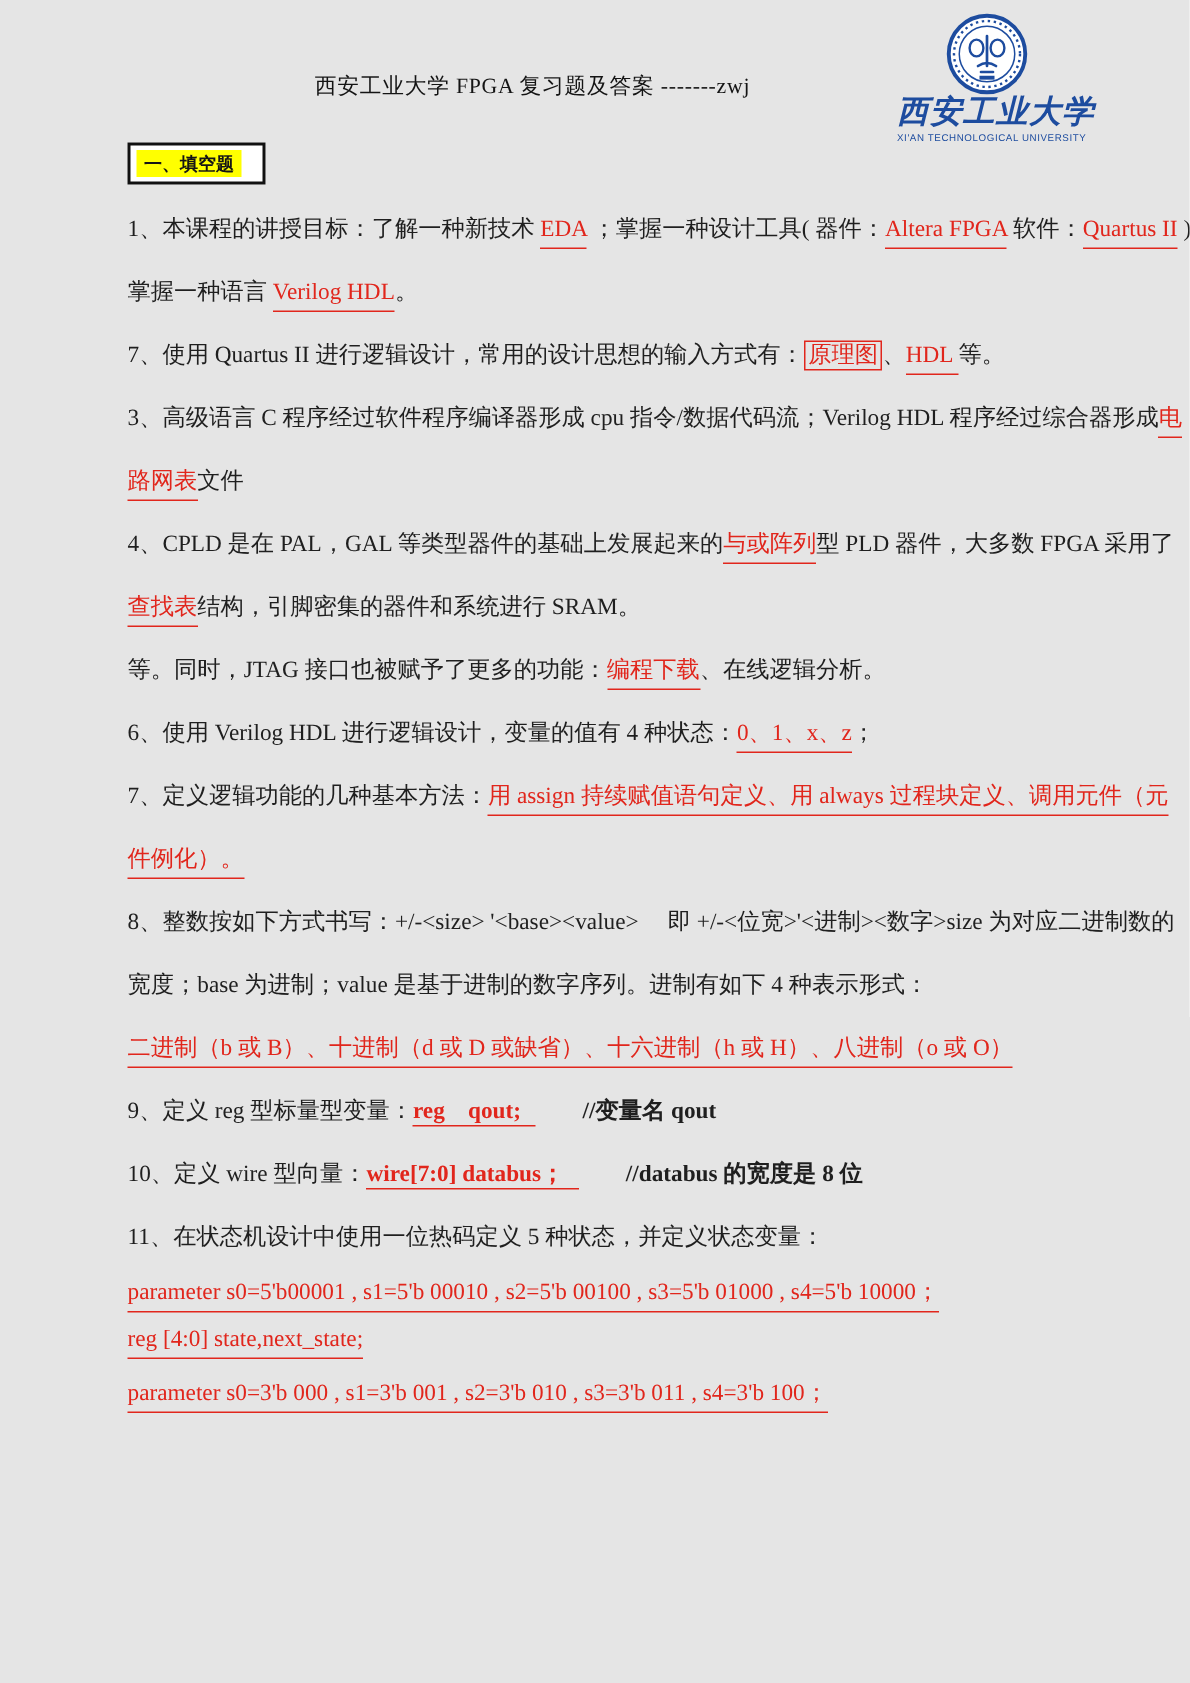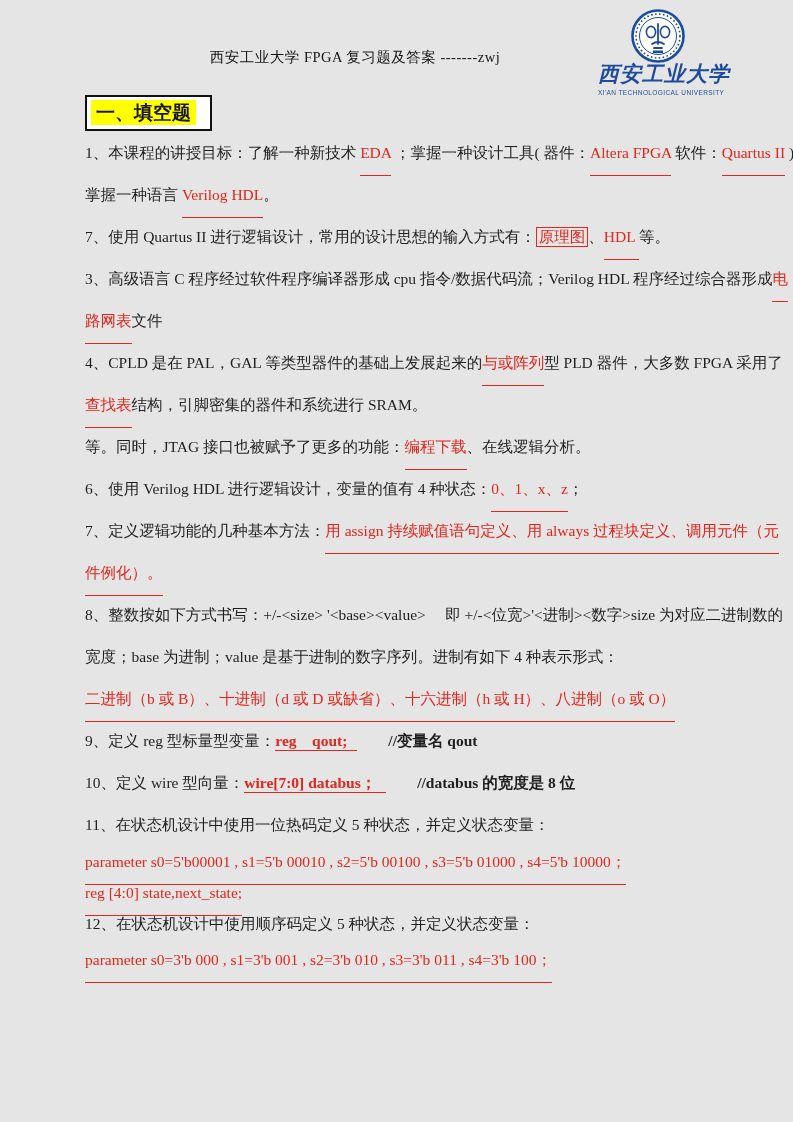--- a/index.html
+++ b/index.html
@@ -47,35 +47,35 @@
 
   
   .section-box{
     position:absolute;left:85px;top:95px;
     border:2px solid #111;
     padding:3px 14px 3px 4px;
     background:#fff;
   }
   .section-label{
     background:var(--yellow);
-    font-size:19px;font-weight:bold;color:#151515;
+    font-size:12px;font-weight:bold;color:#151515;
     padding:2px 5px;
     font-family:"Liberation Sans","DejaVu Sans",sans-serif;
   }
 
   
   .doc-body{
     position:absolute;left:85px;top:132px;width:628px;
     font-size:15.5px;
   }
   .line{height:42px;line-height:42px;white-space:nowrap;}
   .line.tight{height:31px;line-height:31px;}
   .run-t{color:var(--ink);}
   .run-b{color:var(--ink);font-weight:bold;}
-  .run-r{color:var(--red);border-bottom:1.5px solid var(--red);padding-bottom:14px;}
+  .run-r{color:var(--red);border-bottom:1.5px solid var(--red);padding-bottom:4px;}
   .run-rb{color:var(--red);border:1.5px solid var(--red);padding:0 2px 1px 2px;}
   .run-rbold{
     color:var(--red);font-weight:bold;
     border-bottom:1.5px solid var(--red);padding-bottom:1px;padding-right:10px;
   }
 </style>
 </head>
 <body>
 
 <div class="page">
@@ -113,17 +113,16 @@
       <div class="line"><span class="run-t">7、定义逻辑功能的几种基本方法：</span><span class="run-r">用 assign 持续赋值语句定义、用 always 过程块定义、调用元件（元</span></div>
       <div class="line"><span class="run-r">件例化）。</span></div>
       <div class="line"><span class="run-t">8、整数按如下方式书写：+/-&lt;size&gt; '&lt;base&gt;&lt;value&gt;　 即 +/-&lt;位宽&gt;'&lt;进制&gt;&lt;数字&gt;size 为对应二进制数的</span></div>
       <div class="line"><span class="run-t">宽度；base 为进制；value 是基于进制的数字序列。进制有如下 4 种表示形式：</span></div>
       <div class="line"><span class="run-r">二进制（b 或 B）、十进制（d 或 D 或缺省）、十六进制（h 或 H）、八进制（o 或 O）</span></div>
       <div class="line"><span class="run-t">9、定义 reg 型标量型变量：</span><span class="run-rbold">reg　qout;</span><span class="run-t">　　</span><span class="run-b">//变量名 qout</span></div>
       <div class="line"><span class="run-t">10、定义 wire 型向量：</span><span class="run-rbold">wire[7:0] databus；</span><span class="run-t">　　</span><span class="run-b">//databus 的宽度是 8 位</span></div>
       <div class="line"><span class="run-t">11、在状态机设计中使用一位热码定义 5 种状态，并定义状态变量：</span></div>
       <div class="line tight"><span class="run-r">parameter s0=5'b00001 , s1=5'b 00010 , s2=5'b 00100 , s3=5'b 01000 , s4=5'b 10000； </span></div>
       <div class="line tight"><span class="run-r">reg [4:0] state,next_state;</span></div>
-      <div class="line tight"><span class="run-t">12、在状态机设计中使用顺序码定义 5 种状态，并定义状态变量：</span></div>
       <div class="line"><span class="run-r">parameter s0=3'b 000 , s1=3'b 001 , s2=3'b 010 , s3=3'b 011 , s4=3'b 100； </span></div>
     </div>
 
 </div>
 
 </body></html>

